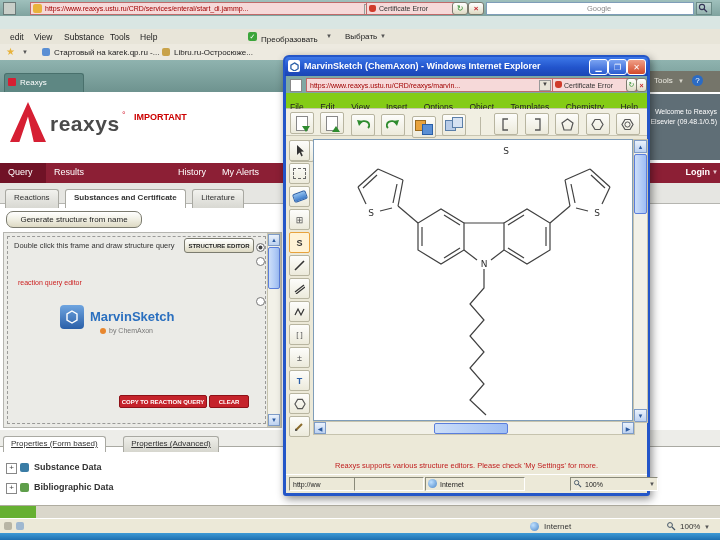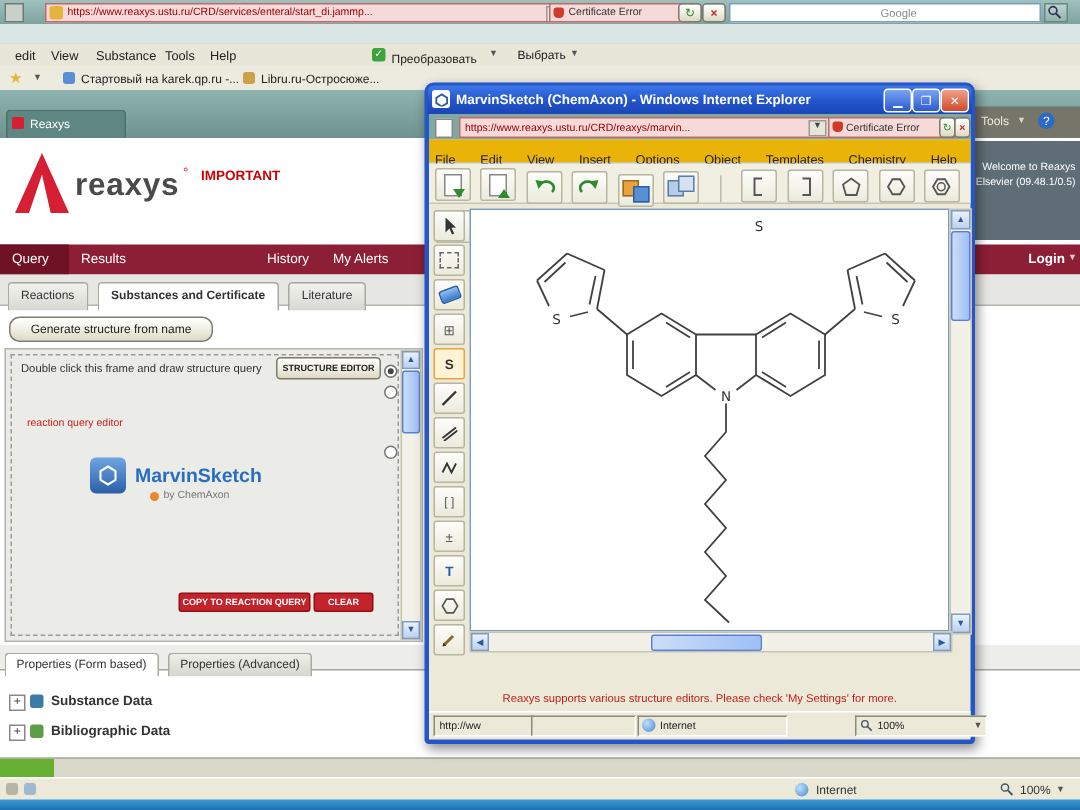--- a/index.html
+++ b/index.html
@@ -19,23 +19,23 @@
   .tbico{width:22px;height:20px;background:linear-gradient(#FDFDFB,#ECEADB);border:1px solid #B8B5A0;
          border-radius:2px;display:inline-flex;align-items:center;justify-content:center;margin:1px;}
   .tool{width:19px;height:19px;background:linear-gradient(#FDFDFB,#ECEADB);border:1px solid #B8B5A0;
         border-radius:2px;display:flex;align-items:center;justify-content:center;font-size:9px;margin-bottom:2px;}
   .tool.active{border:1px solid #E8A33D;background:#FFF3D6;}
   .navtab{color:#fff;font-size:9px;padding:4px 8px 0 8px;height:16px;display:inline-block;}
   .subtab{display:inline-block;height:15px;font-size:8px;padding:3px 8px 0 8px;margin-right:2px;
           background:linear-gradient(#F2F2EE,#D8D8D2);border:1px solid #A9A9A2;border-bottom:none;
           border-radius:3px 3px 0 0;color:#333;}
   .subtab.active{background:#FFFFFF;font-weight:bold;}
-  .proptab{display:inline-block;height:13px;font-size:8px;padding:2px 7px 0 7px;margin-right:2px;
+  .proptab{display:inline-block;height:13px;font-size:8px;padding:2px 7px 0 7px;margin-right:13px;
            background:linear-gradient(#EFEFEA,#D6D6CE);border:1px solid #A9A9A2;border-bottom:none;
-           border-radius:3px 3px 0 0;color:#333;}
+           border-radius:3px 3px 0 0;color:#333;text-decoration:underline;}
   .proptab.active{background:#FFFFFF;}
   .menuitem{display:inline-block;margin:0 6px;font-size:8.5px;color:#222;}
   .titlebtn{width:17px;height:14px;border:1px solid #fff;border-radius:3px;color:#fff;font-size:8px;
             display:inline-flex;align-items:center;justify-content:center;margin-left:1px;
             background:linear-gradient(#7AA3F2,#2A5BD0);}
   .titlebtn.close{background:linear-gradient(#F0A088,#D2492A);}
   .scroll-track{background:#F2F1E8;border:1px solid #C6C3AE;}
   .scroll-arrow{background:linear-gradient(#EAF2FC,#BDD2F1);border:1px solid #7E9CC8;color:#2B5AA0;
                 font-size:6px;display:flex;align-items:center;justify-content:center;}
   .scroll-thumb{background:linear-gradient(90deg,#CCDEF8,#9EBEF5);border:1px solid #5A7EDC;border-radius:2px;}
@@ -223,21 +223,21 @@
       <span class="abs" style="right:1px;top:1px;width:10px;height:9px;background:#E8E4D8;border:1px solid #999;font-size:6px;text-align:center;color:#444;">▼</span>
     </div>
     <div class="abs pinkfield" style="left:266px;top:2px;width:72px;height:12px;padding-left:11px;color:#333;">
       <span class="abs" style="left:2px;top:2px;width:7px;height:7px;background:#D03A2A;border-radius:2px 2px 3px 3px;"></span>
       <span class="nw">Certificate Error</span>
     </div>
     <div class="abs xpbtn" style="left:340px;top:2px;width:9px;height:12px;color:#2E8B2E;font-size:7px;">↻</div>
     <div class="abs xpbtn" style="left:350px;top:2px;width:9px;height:12px;color:#C5232B;font-size:7px;font-weight:bold;">×</div>
   </div>
 
-  <div class="abs" style="left:0;top:35px;width:361px;height:16px;background:#eab308;border-bottom:1px solid #C8C5B2;padding-top:3px;box-sizing:border-box;">
+  <div class="abs" style="left:0;top:35px;width:361px;height:16px;background:#84cc16;border-bottom:1px solid #C8C5B2;padding-top:3px;box-sizing:border-box;">
     <span class="menuitem" style="margin-left:4px;">File</span>
     <span class="menuitem">Edit</span>
     <span class="menuitem">View</span>
     <span class="menuitem">Insert</span>
     <span class="menuitem">Options</span>
     <span class="menuitem">Object</span>
     <span class="menuitem">Templates</span>
     <span class="menuitem">Chemistry</span>
     <span class="menuitem">Help</span>
   </div>

